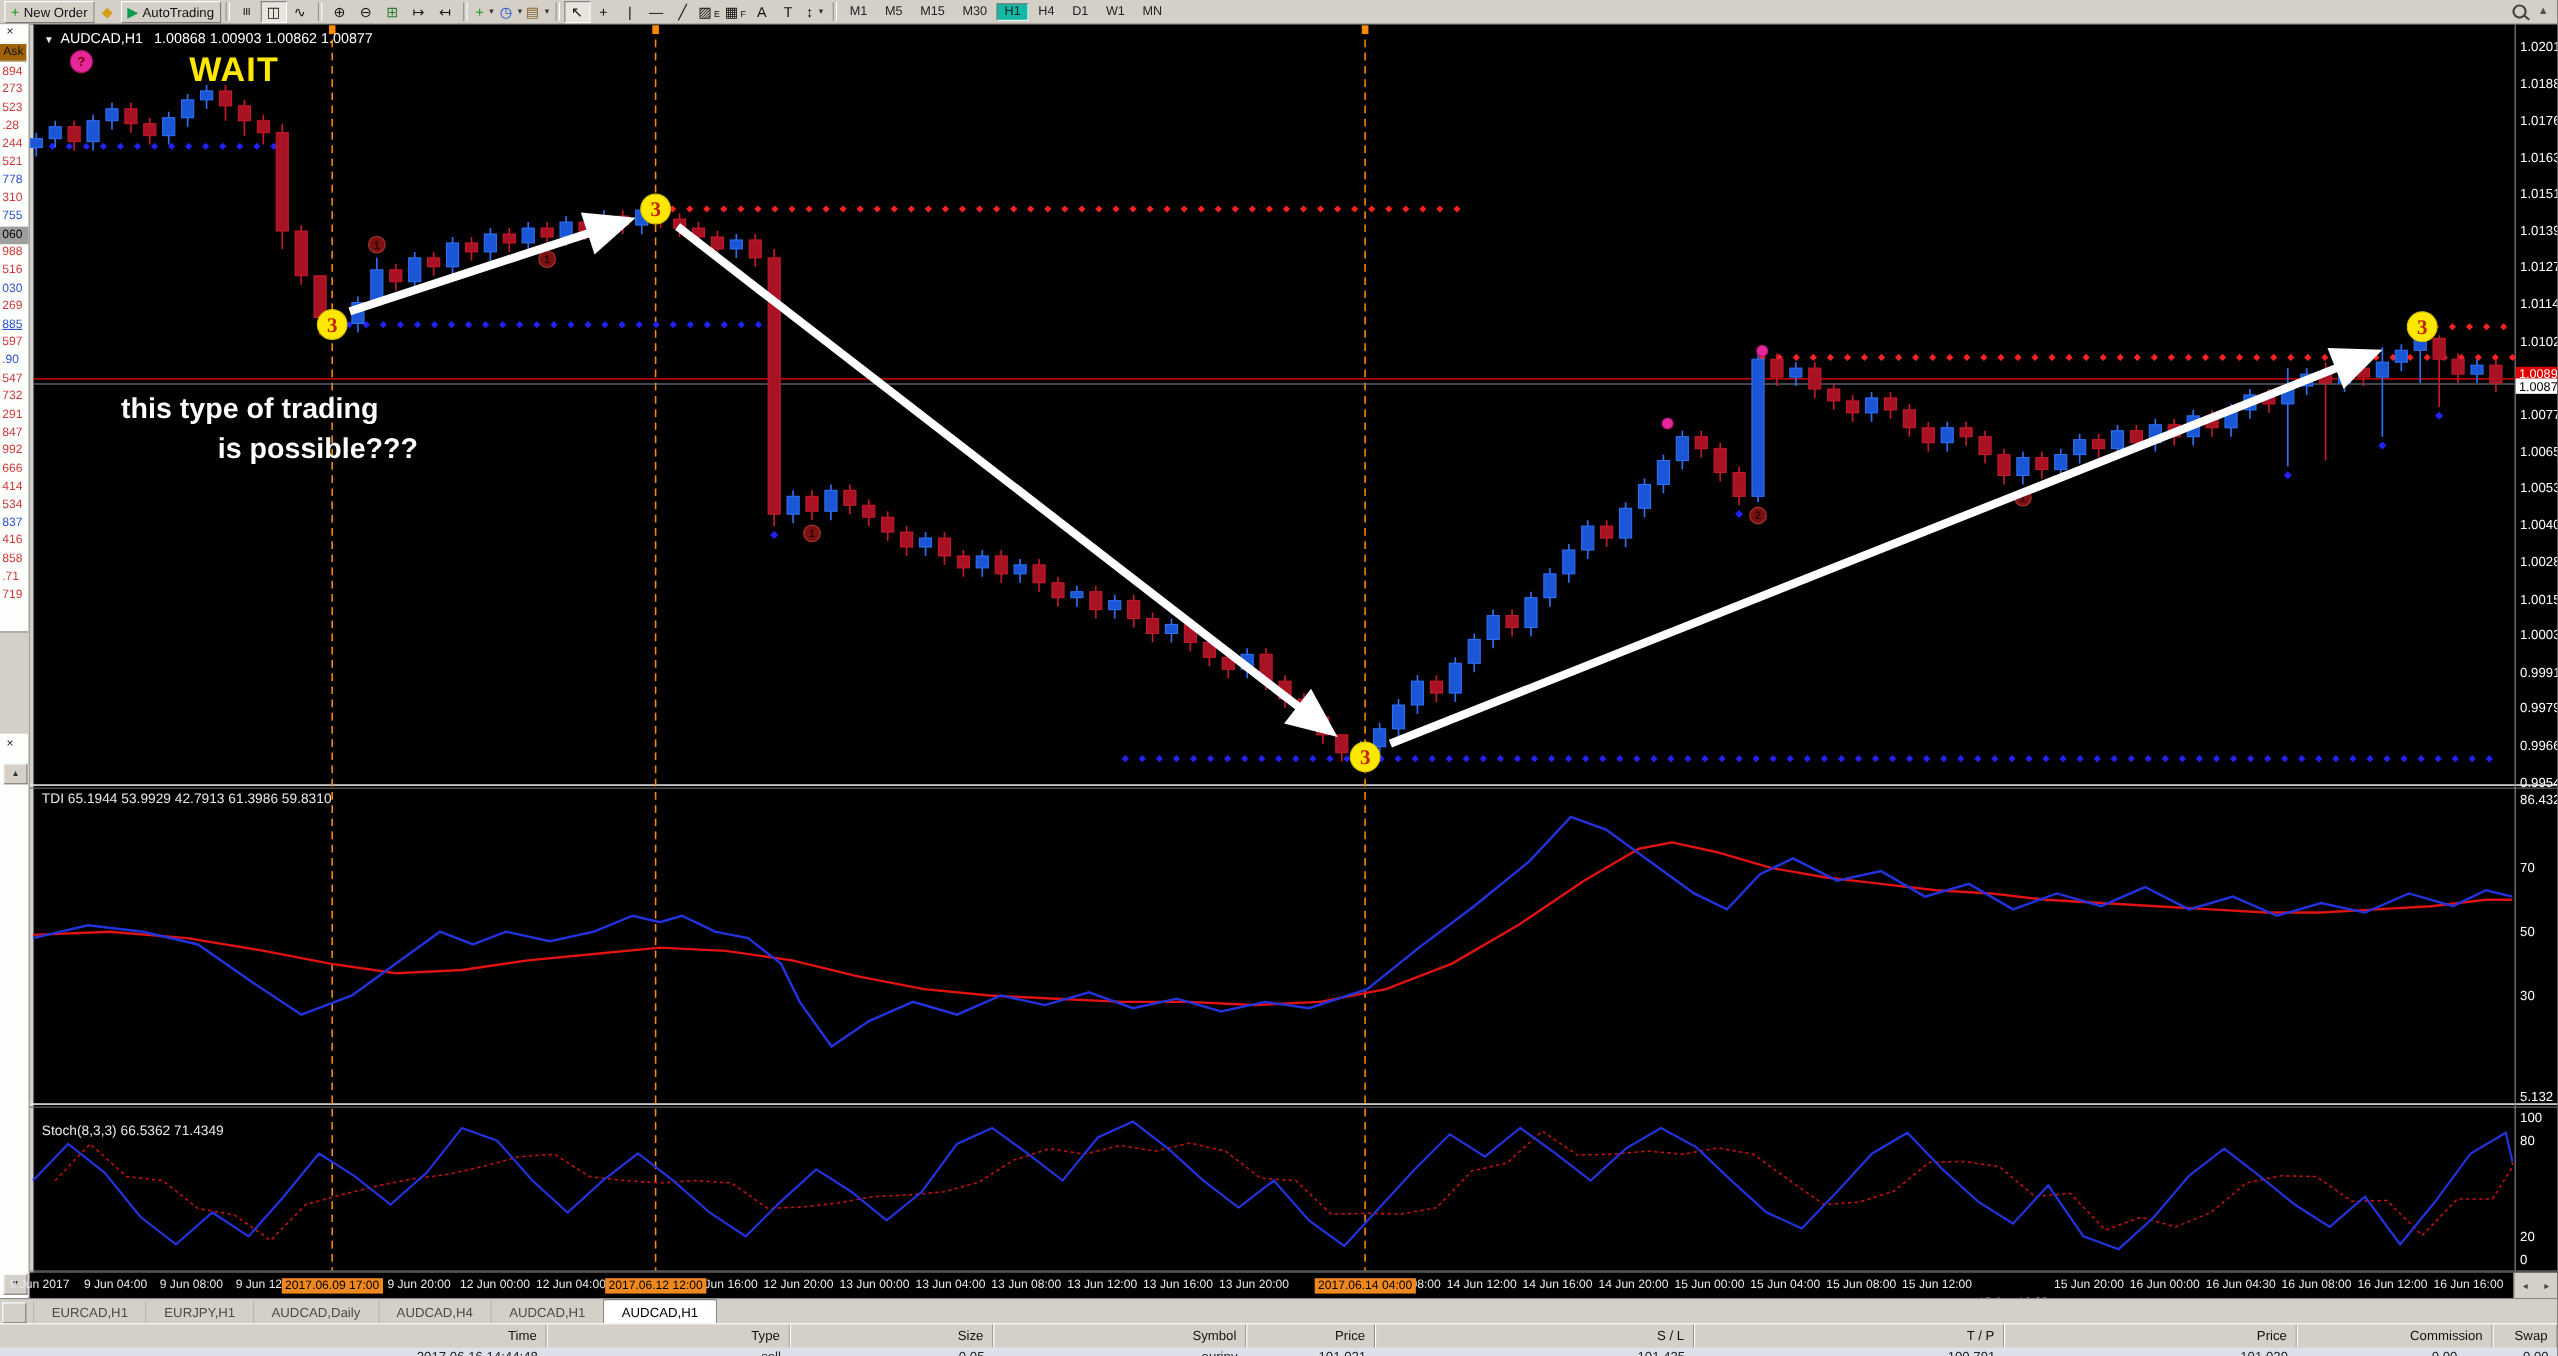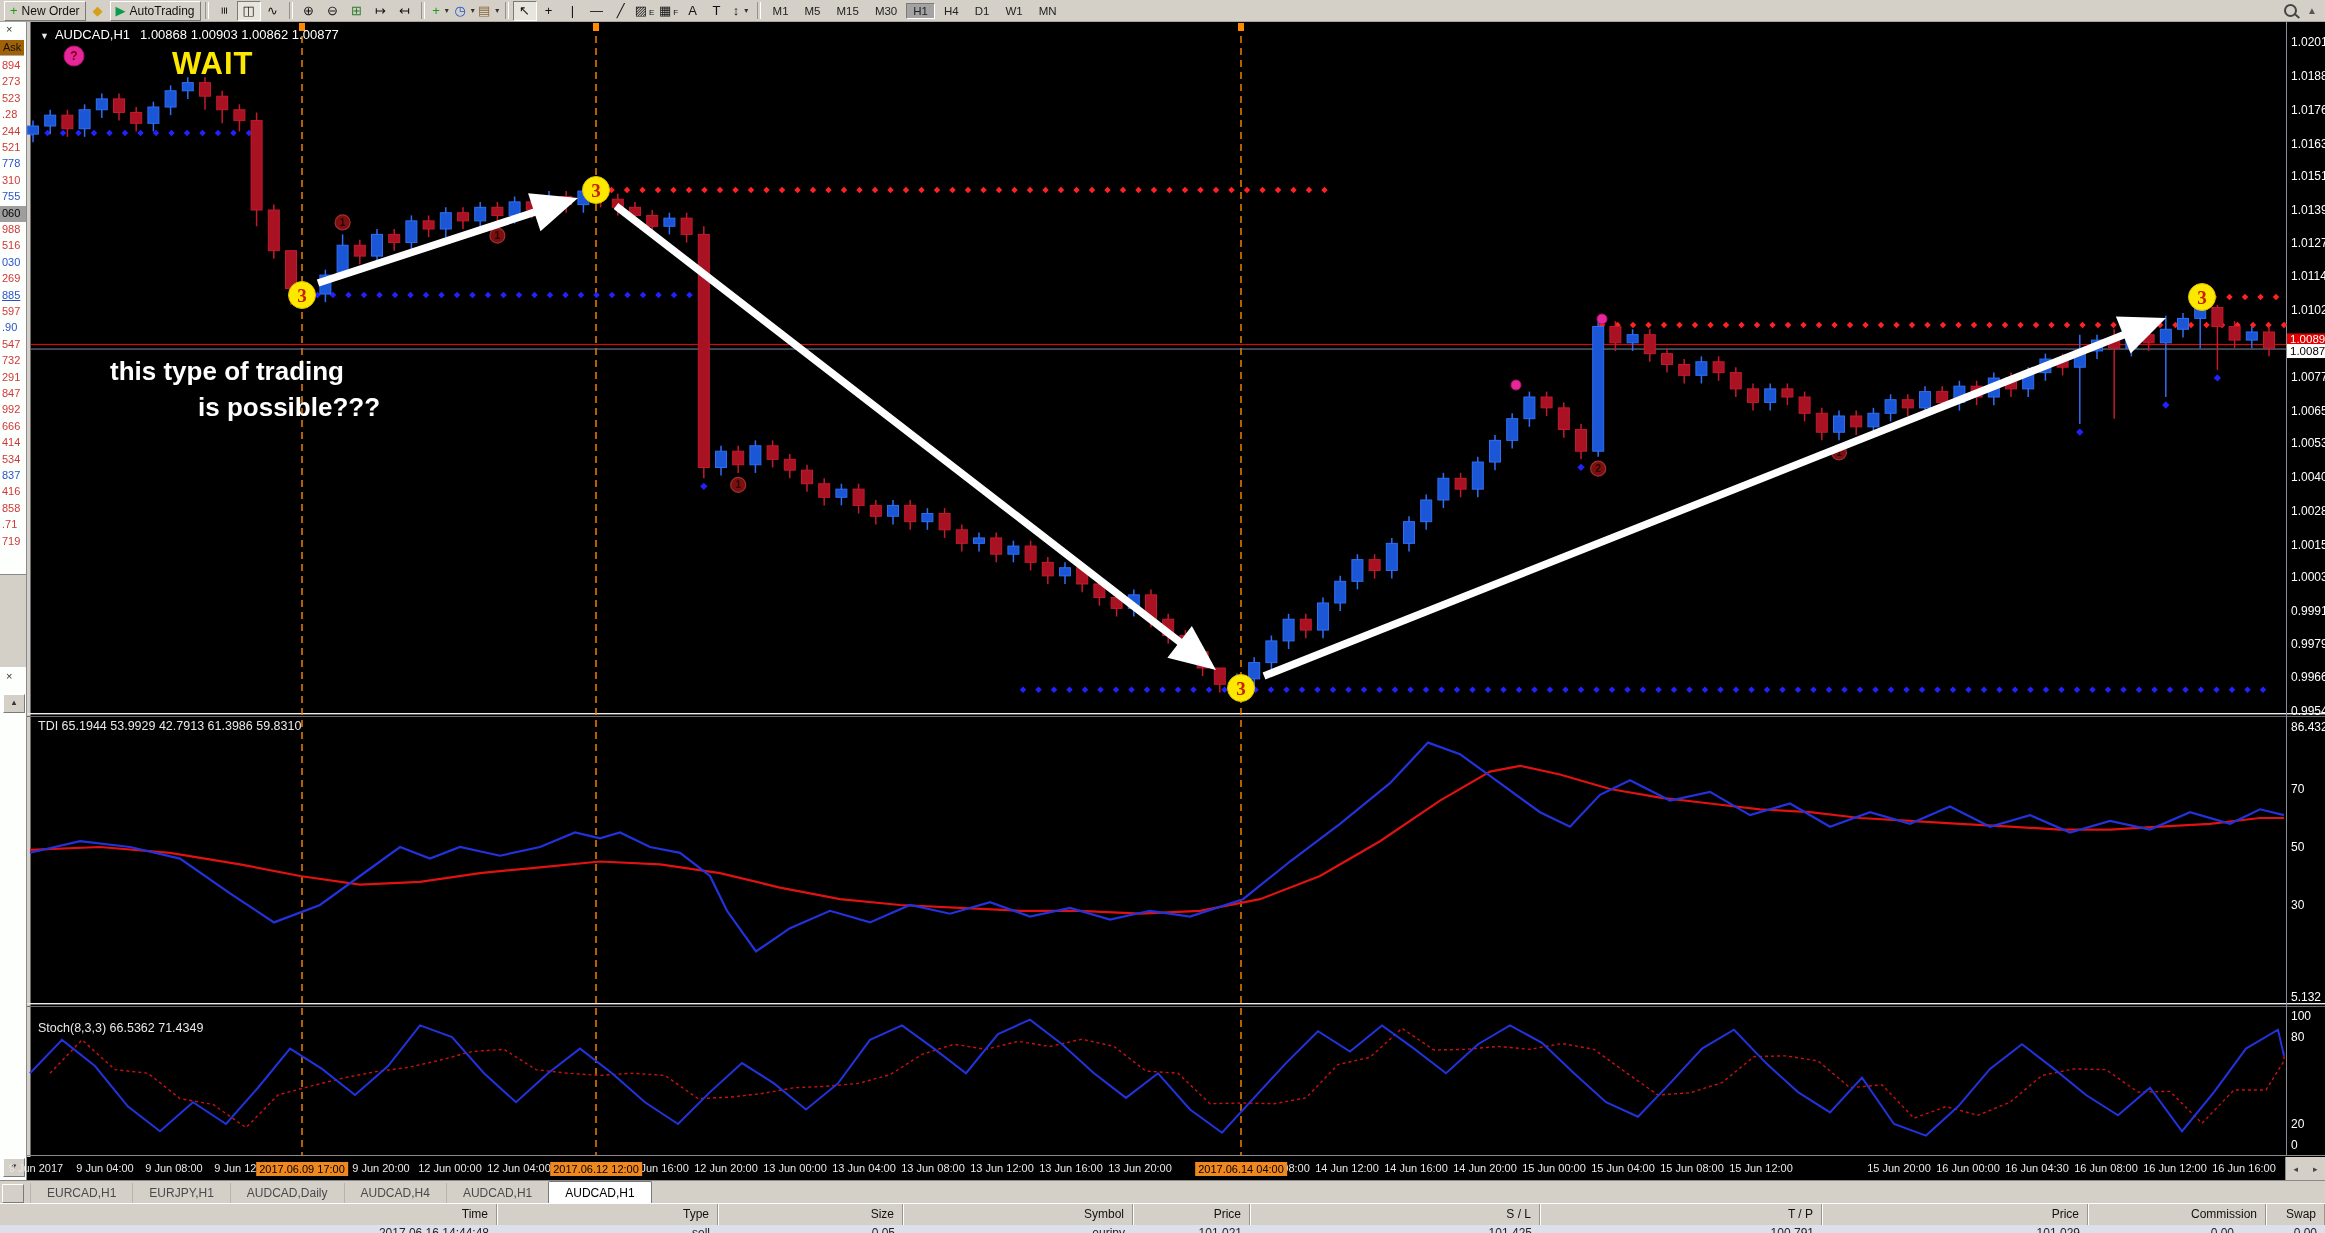--- a/index.html
+++ b/index.html
@@ -14,21 +14,21 @@
         border:1px solid #d4d0c8;white-space:nowrap;cursor:default}
   .tbtn.raised{border-color:#ffffff #7a7a7a #7a7a7a #ffffff;background:#d4d0c8}
   .tbtn.pressed{border-color:#7a7a7a #ffffff #ffffff #7a7a7a;background:#e8e5de}
   .tico{width:20px;justify-content:center;padding:0 1px}
   .tsep{width:2px;height:17px;border-left:1px solid #96928a;border-right:1px solid #ffffff;margin:0 4px}
   .tg{font-size:13px;line-height:1}
   .tsub{font-size:8px;margin-left:-2px;align-self:flex-end;line-height:1.6}
   .tdd{font-size:8px;color:#333;margin-left:1px}
   .rot90{display:inline-block;transform:rotate(90deg)}
   .tf{font-size:11.5px;padding:1px 6px;color:#222;border:1px solid #d4d0c8;margin:0 1px}
-  .tf.active{border-color:#7a7a7a #ffffff #ffffff #7a7a7a;background:#a3a3a3}
+  .tf.active{border-color:#7a7a7a #ffffff #ffffff #7a7a7a;background:#14b8a6}
   .i-mag{width:9px;height:9px;border:2px solid #444;border-radius:50%;position:relative;display:inline-block}
   .i-mag:after{content:"";position:absolute;width:6px;height:2px;background:#444;right:-5px;bottom:-2px;transform:rotate(40deg)}
   
   #sliver{position:absolute;left:0;top:22px;width:27px;height:1211px;background:#fdfffd;
           border-right:1px solid #8a8a8a;box-sizing:border-box;overflow:hidden}
   #sliver .hdr{position:absolute;left:0;top:17px;width:24px;height:17px;background:#a16207;
                border-top:1px solid #fff;border-bottom:1px solid #b0aca4;font-size:11px;color:#111;padding:1px 0 0 3px;box-sizing:border-box}
   .mwrow{position:absolute;left:0;width:27px;height:16px;font-size:11px;padding:1px 0 0 2px;box-sizing:border-box}
   .mw-r{color:#d03838}.mw-b{color:#2a52c8}
   .mw-s{background:#9e9e9e;color:#000}

